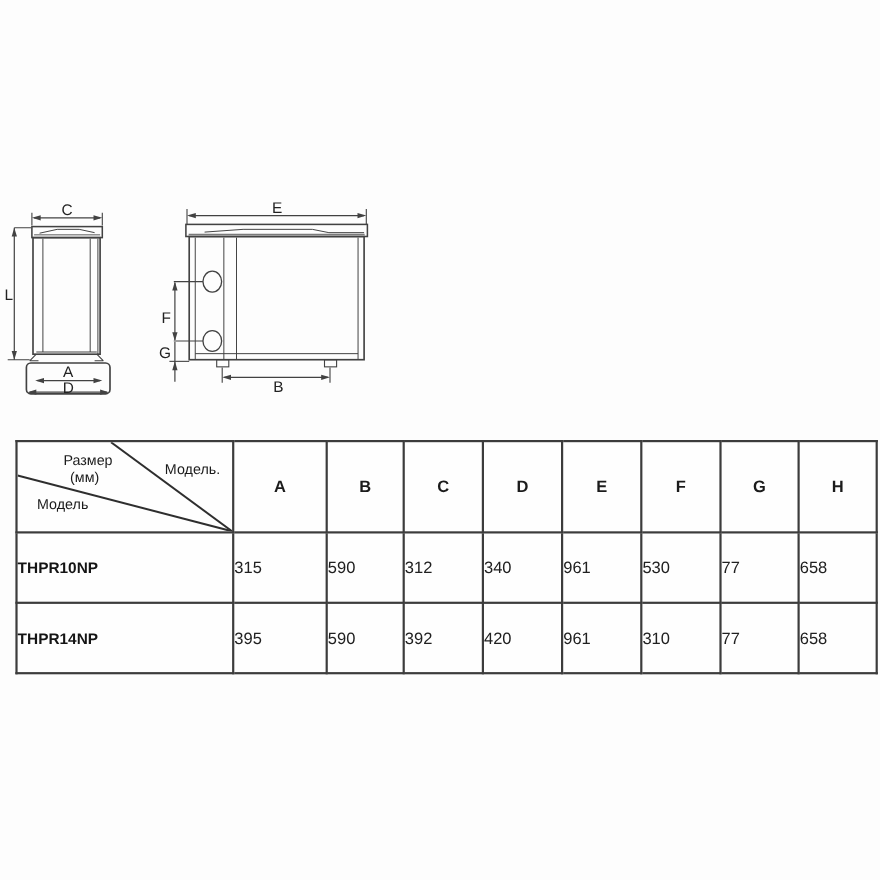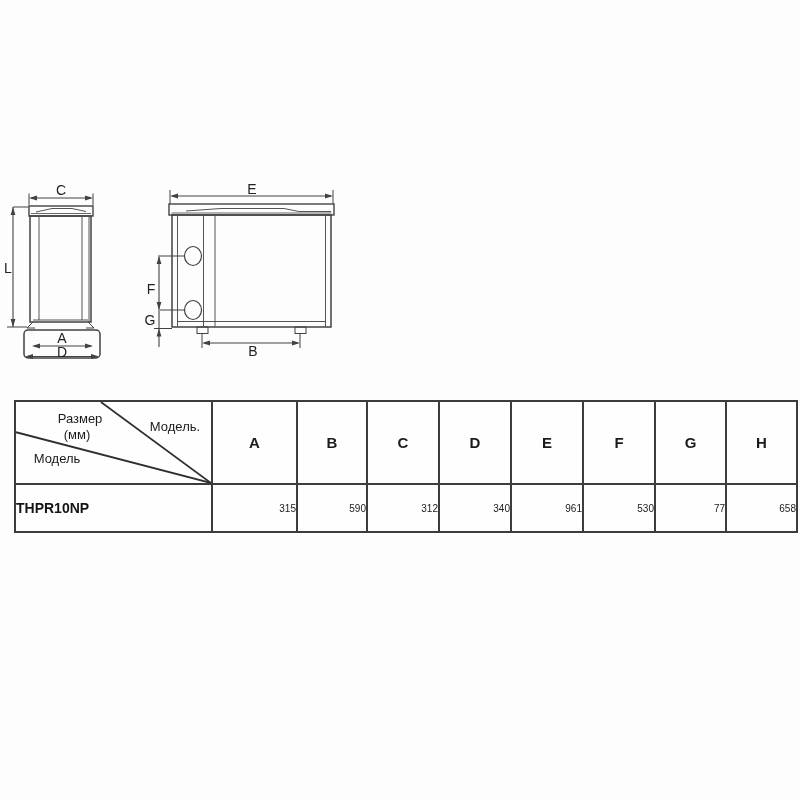--- a/index.html
+++ b/index.html
@@ -16,24 +16,24 @@
   }
   
   table.dim-table {
     position:absolute; left:14px; top:400px; width:782px;
     border-collapse:collapse; table-layout:fixed; background:#fefefe;
   }
   table.dim-table th, table.dim-table td {
     border:2px solid #3c3c3c; padding:0; vertical-align:middle;
   }
   tr.header-row { height:83px;margin-left:37px; }
-  tr.data-row { height:48px;padding-left:29px; }
+  tr.data-row { height:64px;padding-left:29px; }
   th.col-letter { font-size:15px; font-weight:bold; text-align:center; color:#1b1b1b; }
   th.model-cell { font-size:14px; font-weight:bold; text-align:left; padding-left:14px; color:#141414; }
-  td.value-cell { font-size:10px; font-weight:normal; text-align:right; color:#202020; }
+  td.value-cell { font-size:15px; font-weight:normal; text-align:left; color:#202020; }
   
   th.corner-cell { position:relative; padding:0; }
   .corner-svg { position:absolute; left:0; top:0; width:100%; height:100%; }
   .corner-label {
     position:absolute; transform:translate(-50%,-50%);
     font-size:13px; font-weight:normal; line-height:1.15;
     color:#1b1b1b; white-space:nowrap; text-align:center;
   }
 </style>
 </head>
@@ -162,15 +162,26 @@
         <td class="value-cell">590</td>
         <td class="value-cell">312</td>
         <td class="value-cell">340</td>
         <td class="value-cell">961</td>
         <td class="value-cell">530</td>
         <td class="value-cell">77</td>
         <td class="value-cell">658</td>
       </tr>
 
 
+      <tr class="data-row">
+        <th class="model-cell">THPR14NP</th>
+        <td class="value-cell">395</td>
+        <td class="value-cell">590</td>
+        <td class="value-cell">392</td>
+        <td class="value-cell">420</td>
+        <td class="value-cell">961</td>
+        <td class="value-cell">310</td>
+        <td class="value-cell">77</td>
+        <td class="value-cell">658</td>
+      </tr>
     </tbody>
   </table>
 </div>
 
 </body></html>

